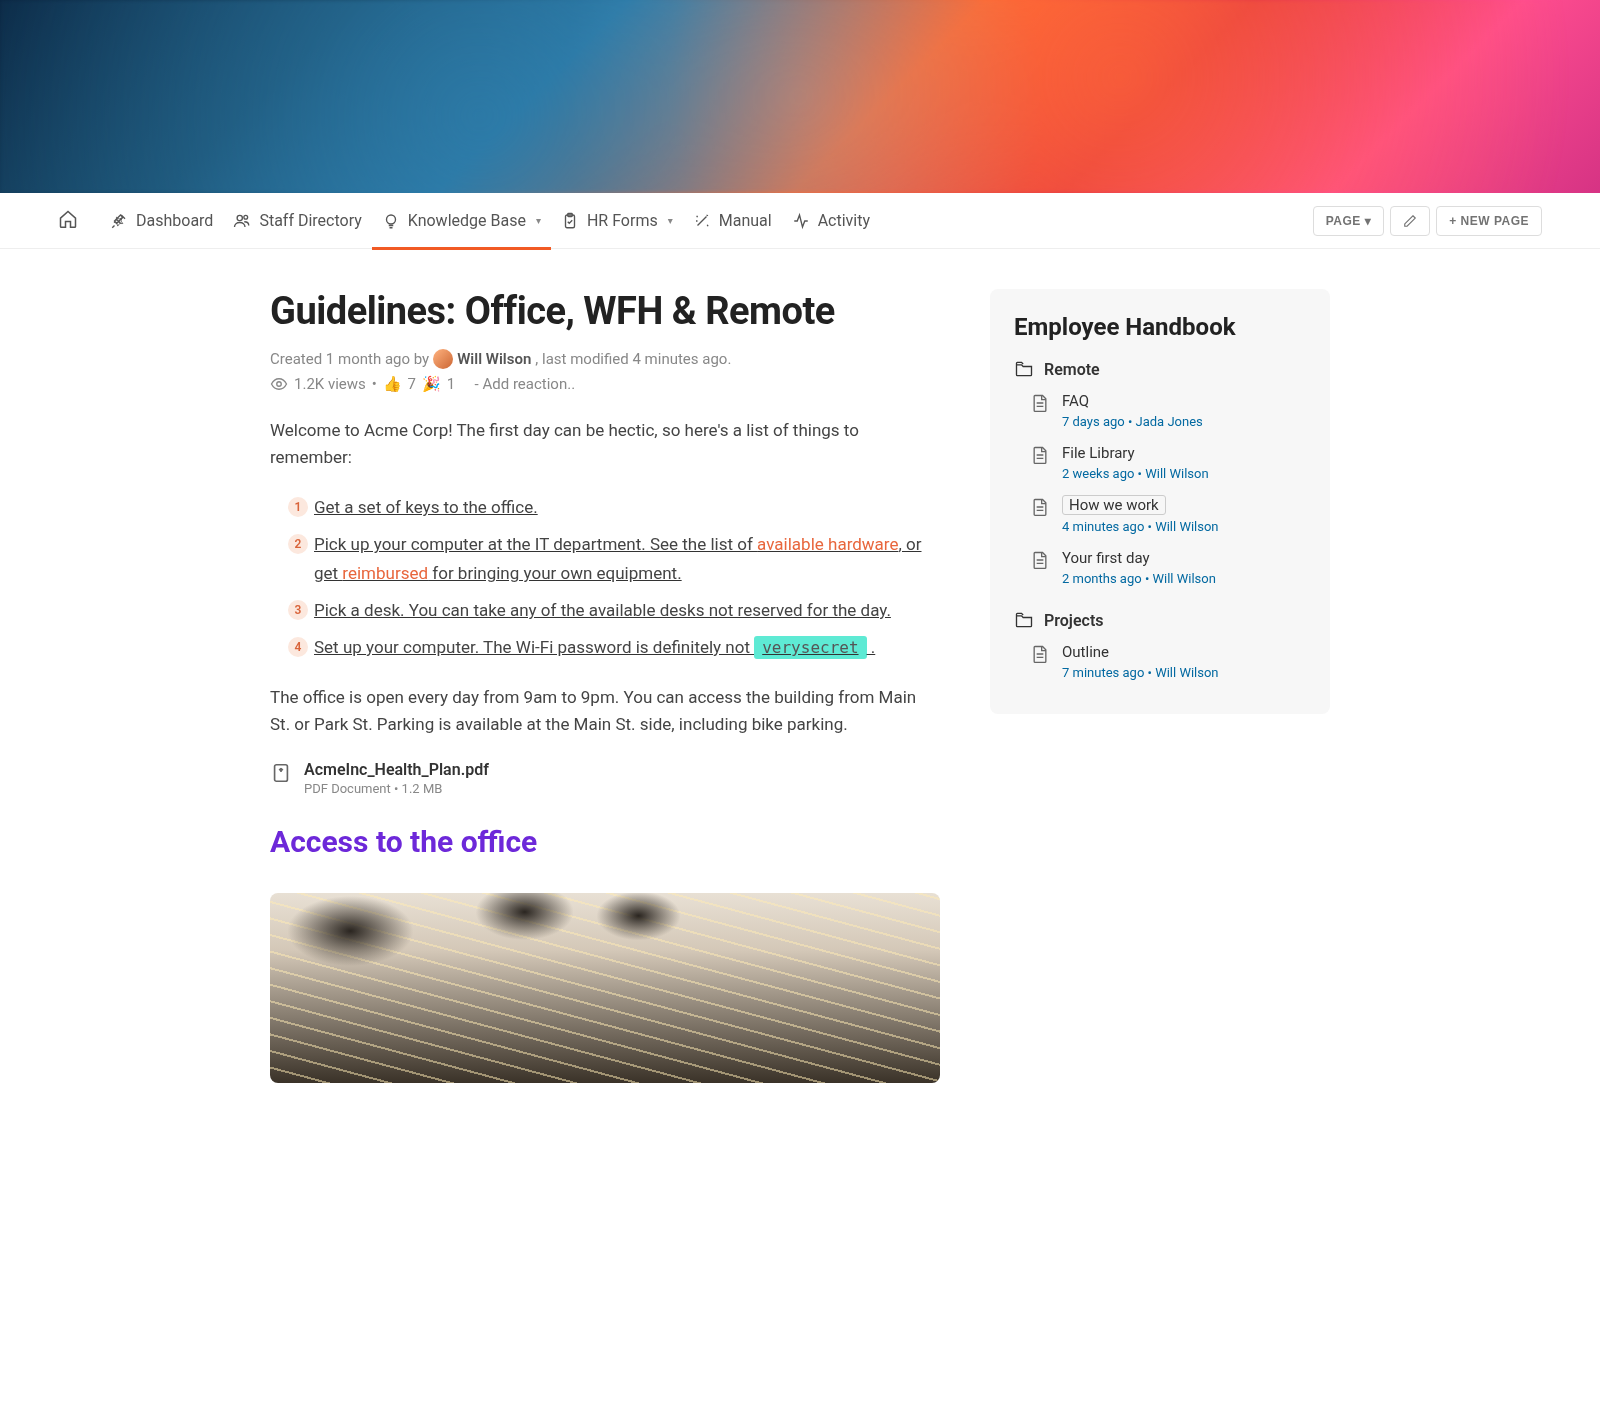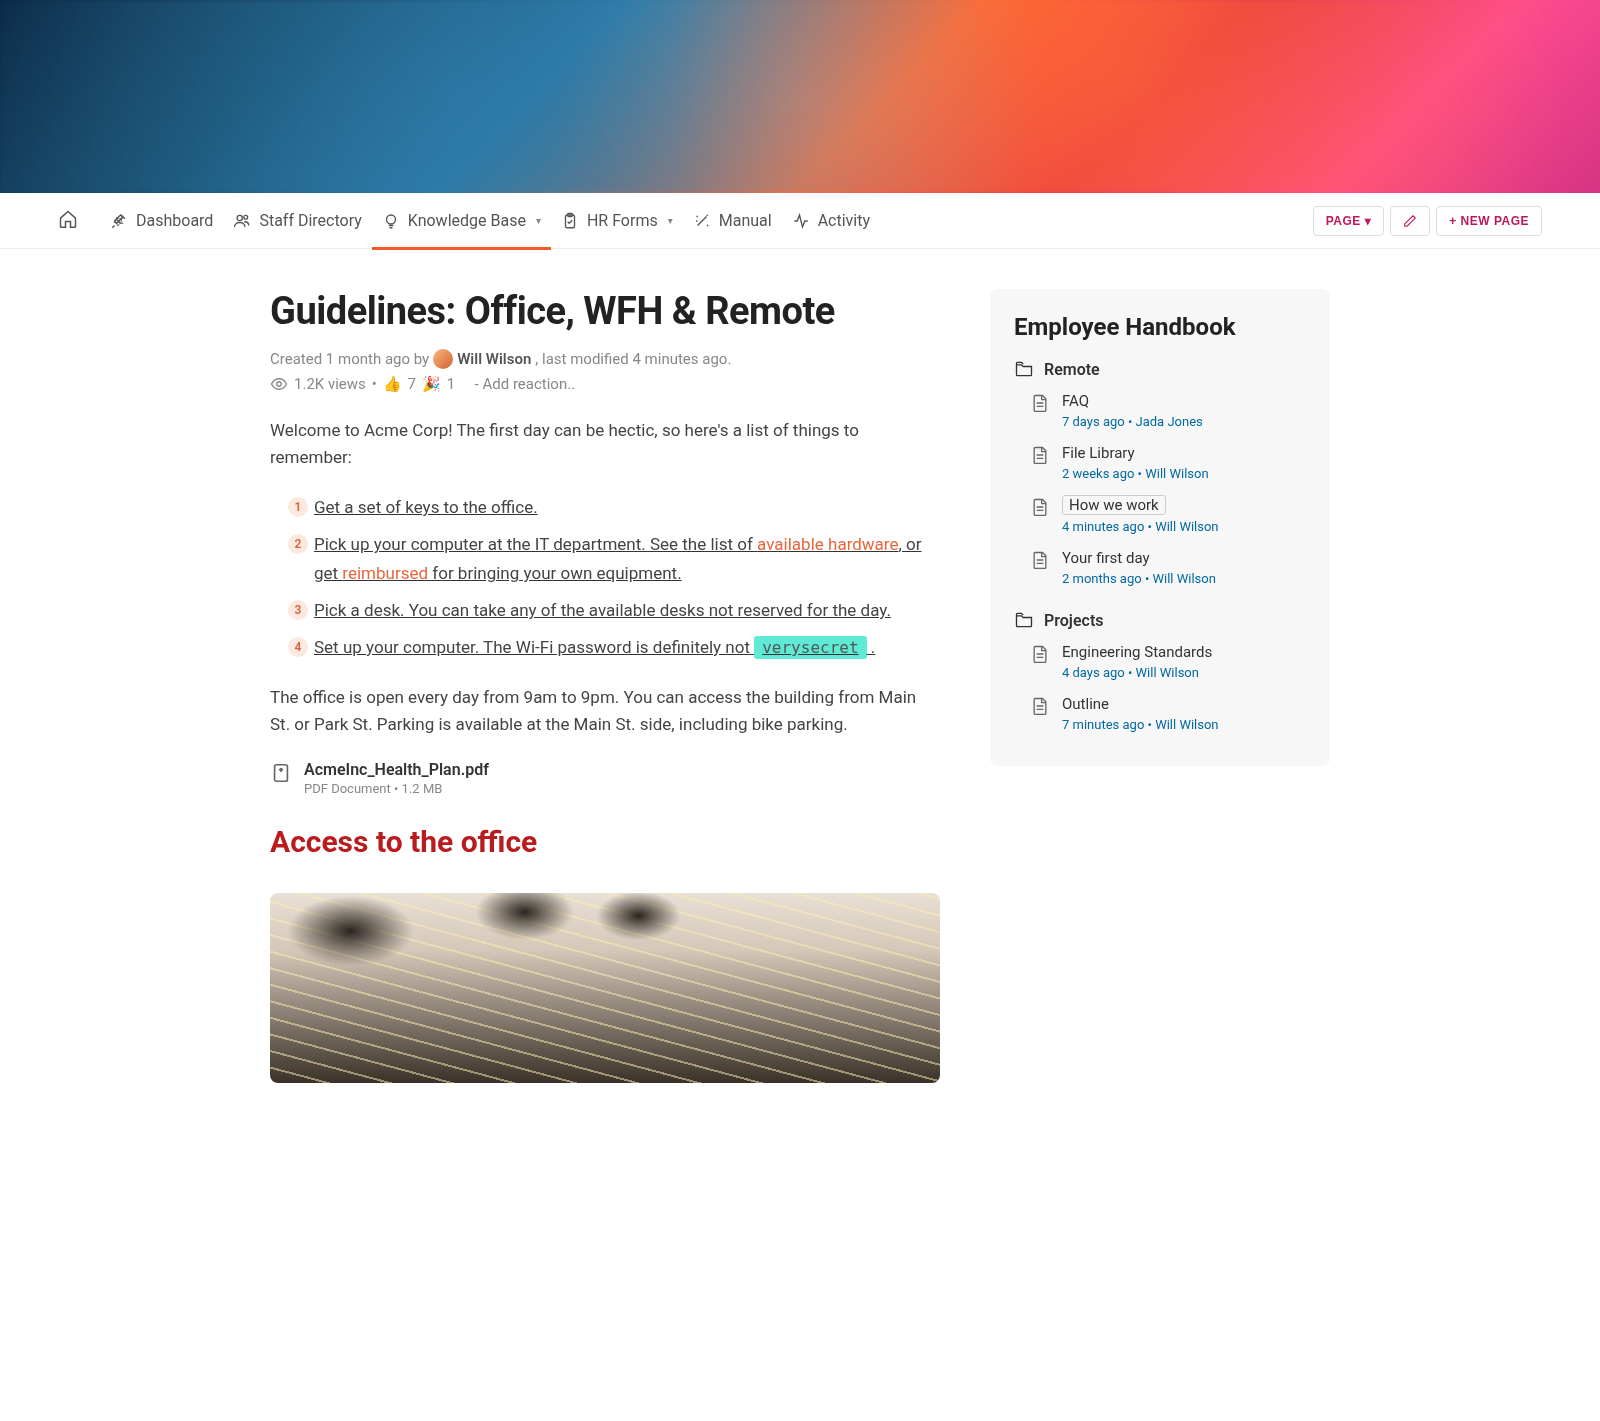--- a/index.html
+++ b/index.html
@@ -55,21 +55,21 @@
   display: flex;
   gap: 6px;
 }
 .btn {
   border: 1px solid #ddd;
   background: #fff;
   padding: 7px 12px;
   font-size: 12px;
   font-weight: 600;
   letter-spacing: 0.5px;
-  color: #be185d;
+  color: #737373;
   border-radius: 4px;
   cursor: pointer;
   display: flex;
   align-items: center;
   gap: 4px;
 }
 
 .container {
   display: flex;
   max-width: 1100px;
@@ -125,21 +125,21 @@
 }
 
 .attachment {
   display: flex; align-items: flex-start; gap: 12px;
   margin: 16px 0 28px;
 }
 .attachment-icon { color: #666; flex-shrink: 0; margin-top: 2px; }
 .attachment-name { font-weight: 600; font-size: 16px; color: #333; }
 .attachment-meta { font-size: 13px; color: #888; margin-top: 2px; }
 
-h2.section { font-size: 30px; font-weight: 700; color: #b91c1c; margin-bottom: 34px; }
+h2.section { font-size: 30px; font-weight: 700; color: #6d28d9; margin-bottom: 34px; }
 
 .office-photo {
   width: 100%; height: 190px; border-radius: 8px;
   background: linear-gradient(180deg, #e8e0d4 0%, #d4c8b8 30%, #3a3228 100%);
   position: relative; overflow: hidden;
 }
 .office-photo::before {
   content:"";
   position:absolute; inset:0;
   background:
@@ -344,23 +344,16 @@
       <svg width="20" height="20" viewBox="0 0 24 24" fill="none" stroke="currentColor" stroke-width="1.6">
           <path d="M3 7h6l2 2h10v10a1 1 0 0 1-1 1H4a1 1 0 0 1-1-1zM3 7V5a1 1 0 0 1 1-1h5l2 2"></path>
         </svg>
       <span>Projects</span>
     </div>
     <div class="doc-item">
       <svg class="doc-icon" width="20" height="20" viewBox="0 0 24 24" fill="none" stroke="currentColor" stroke-width="1.6">
           <path d="M6 3h9l4 4v14a1 1 0 0 1-1 1H6a1 1 0 0 1-1-1V4a1 1 0 0 1 1-1z"></path>
           <path d="M14 3v5h5M8 12h8M8 16h8"></path>
         </svg>
-      <div><div class="doc-title">Engineering Standards</div><div class="doc-meta">4 days ago • Will Wilson</div></div>
-    </div>
-    <div class="doc-item">
-      <svg class="doc-icon" width="20" height="20" viewBox="0 0 24 24" fill="none" stroke="currentColor" stroke-width="1.6">
-          <path d="M6 3h9l4 4v14a1 1 0 0 1-1 1H6a1 1 0 0 1-1-1V4a1 1 0 0 1 1-1z"></path>
-          <path d="M14 3v5h5M8 12h8M8 16h8"></path>
-        </svg>
       <div><div class="doc-title">Outline</div><div class="doc-meta">7 minutes ago • Will Wilson</div></div>
     </div>
   </aside>
 </div>
 
 </body></html>

